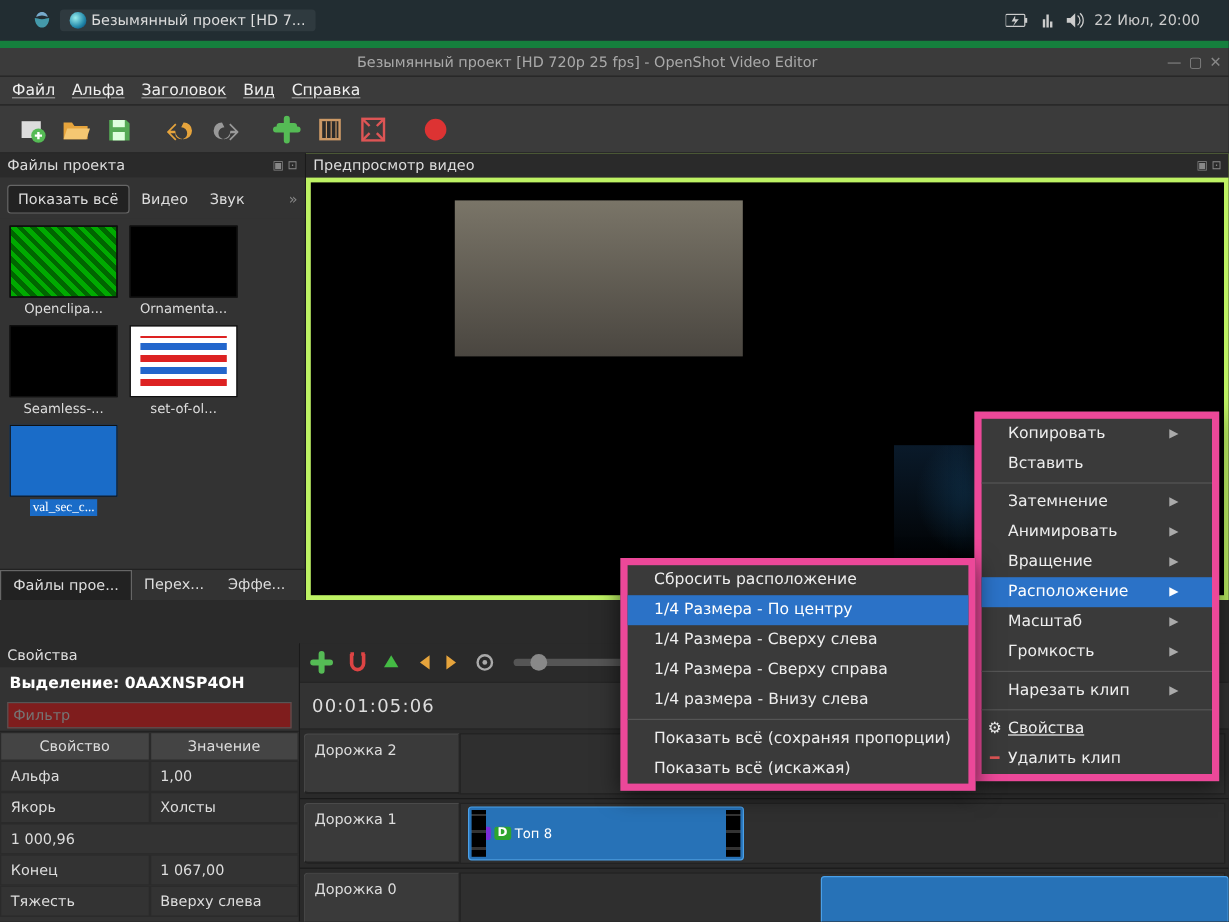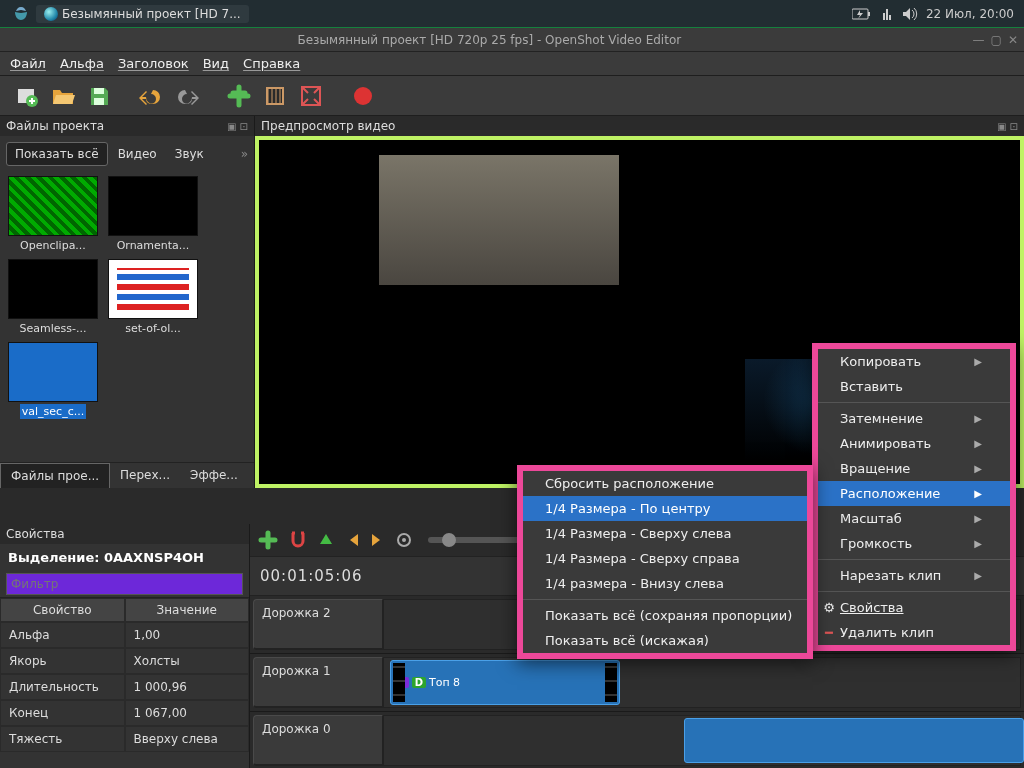--- a/index.html
+++ b/index.html
@@ -1,17 +1,17 @@
 <!DOCTYPE html>
 <html><head>
 <meta charset="utf-8">
 <style>
 * { margin:0; padding:0; box-sizing:border-box; font-family:"DejaVu Sans","Liberation Sans",sans-serif; }
 body { background:#2a2a2a; color:#ddd; font-size:12px; width:1024px; height:768px; overflow:hidden; position:relative; }
-.taskbar { background:#222d32; height:28px; display:flex; align-items:center; padding:0 10px; border-bottom:1px solid #15803d; }
+.taskbar { background:#222d32; height:40px; display:flex; align-items:center; padding:0 24px; border-bottom:6px solid #15803d; }
 .taskbar .tb-left { display:flex; align-items:center; gap:4px; }
 .taskbar .tb-right { margin-left:auto; display:flex; align-items:center; gap:8px; color:#ccc; }
 .tb-appbtn { background:#2f3a3f; padding:2px 8px; border-radius:3px; display:flex; align-items:center; gap:4px; font-size:12px; color:#ddd; }
 .tb-appbtn .globe { width:14px; height:14px; border-radius:50%; background:radial-gradient(circle at 35% 35%,#9ee,#28a 60%,#036); display:inline-block; }
 .tb-menu { width:22px; height:22px; display:flex; align-items:center; justify-content:center; }
 .ic { display:inline-flex; align-items:center; justify-content:center; }
 .titlebar { background:#3b3b3b; height:24px; display:flex; align-items:center; padding:0 6px; color:#aaa; border-bottom:1px solid #222; }
 .titlebar .title { flex:1; text-align:center; font-size:12px; color:#aaa; }
 .titlebar .winbtns { display:flex; gap:6px; color:#888; }
 .titlebar .winbtns span { cursor:default; }
@@ -28,35 +28,35 @@
 .tab.active { background:#222; border:1px solid #666; }
 .tab.plain { background:transparent; }
 .thumbs { display:flex; flex-wrap:wrap; gap:6px; padding:6px; overflow:hidden; }
 .thumb { width:94px; display:flex; flex-direction:column; align-items:center; gap:2px; }
 .thumb .img { width:90px; height:60px; background:#000; border:1px solid #111; }
 .thumb .img.green { background:repeating-linear-gradient(45deg,#0a0 0 4px,#060 4px 8px),#000; background-blend-mode:screen;}
 .thumb .img.stripes { background:linear-gradient(#fff,#fff); position:relative; }
 .thumb .img.stripes::before{content:"";position:absolute;inset:8px;background:repeating-linear-gradient(0deg,#d22 0 6px,#fff 6px 10px,#26c 10px 16px,#fff 16px 20px);}
 .thumb .img.sel { background:#1a6cc8; }
 .thumb .lbl { font-size:11px; color:#ddd; background:#00000000; padding:1px 2px; white-space:nowrap; overflow:hidden; text-overflow:ellipsis; max-width:92px;}
-.thumb.selected .lbl { background:#1a6cc8; color:#fff; }
+.thumb.selected .lbl { background:#1a6cc8; color:#fff;font-family:Liberation Serif, serif; }
 .bottomtabs { display:flex; gap:0; background:#333; border-top:1px solid #222; }
 .bottomtabs .btab { padding:5px 10px; font-size:12px; color:#ddd;}
 .bottomtabs .btab.active { background:#222; border:1px solid #666; border-bottom:none; }
 .preview { flex:1; background:#bef264; display:flex; flex-direction:column; }
 .preview .canvas { flex:1; background:#000; margin:4px; position:relative; }
 .pclip { position:absolute; background:#333; }
 .pclip.a { left:120px; top:15px; width:240px; height:130px; background:linear-gradient(#7a7568,#4a4640); }
 .pclip.b { right:35px; bottom:20px; width:240px; height:105px; background:linear-gradient(#0a1a2a,#000); }
 .pclip.b::after{content:"";position:absolute;inset:0;background:radial-gradient(circle at 30% 40%,#3af3,transparent 30%),radial-gradient(circle at 70% 50%,#f8a4,transparent 25%),radial-gradient(circle at 50% 30%,#fff2,transparent 20%);}
 .transport { height:36px; display:flex; align-items:center; justify-content:center; gap:14px; background:#2a2a2a; }
 .lower { display:flex; height:280px; }
 .propspanel { width:250px; background:#333; border-right:1px solid #1a1a1a; display:flex; flex-direction:column; }
 .selection { padding:6px 8px; font-weight:bold; font-size:13px; color:#fff; }
-.filterinput { margin:2px 6px; background:#6d28d9; border:1px solid #555; color:#aaa; padding:3px 4px; font-size:12px; }
+.filterinput { margin:2px 6px; background:#7f1d1d; border:1px solid #555; color:#aaa; padding:3px 4px; font-size:12px; }
 .proptable { border-top:1px solid #222; }
 .proptable .hdr, .proptable .row { display:flex; }
 .proptable .hdr div { flex:1; background:#444; padding:4px 6px; border:1px solid #2a2a2a; font-size:12px; text-align:center; }
 .proptable .row div { flex:1; background:#333; padding:5px 8px; border:1px solid #2a2a2a; font-size:12px; }
 .timeline { flex:1; background:#2a2a2a; display:flex; flex-direction:column; position:relative; }
 .tl-tools { height:32px; display:flex; align-items:center; gap:10px; padding:0 8px; }
 .tl-ruler { height:40px; background:#333; border-top:1px solid #222; border-bottom:1px solid #222; display:flex; align-items:center; padding-left:10px; font-size:13px; color:#ccc; position:relative;}
 .tl-tc { color:#ddd; font-size:15px; letter-spacing:1px; }
 .tracks { flex:1; overflow:hidden; }
 .track { height:58px; border-bottom:1px solid #1a1a1a; display:flex; }
@@ -289,21 +289,20 @@
       </div>
       <div class="row">
           <div>Альфа</div>
           <div>1,00</div>
         </div>
       <div class="row">
           <div>Якорь</div>
           <div>Холсты</div>
         </div>
       <div class="row">
-          <div>Длительность</div>
           <div>1 000,96</div>
         </div>
       <div class="row">
           <div>Конец</div>
           <div>1 067,00</div>
         </div>
       <div class="row">
           <div>Тяжесть</div>
           <div>Вверху слева</div>
         </div>

